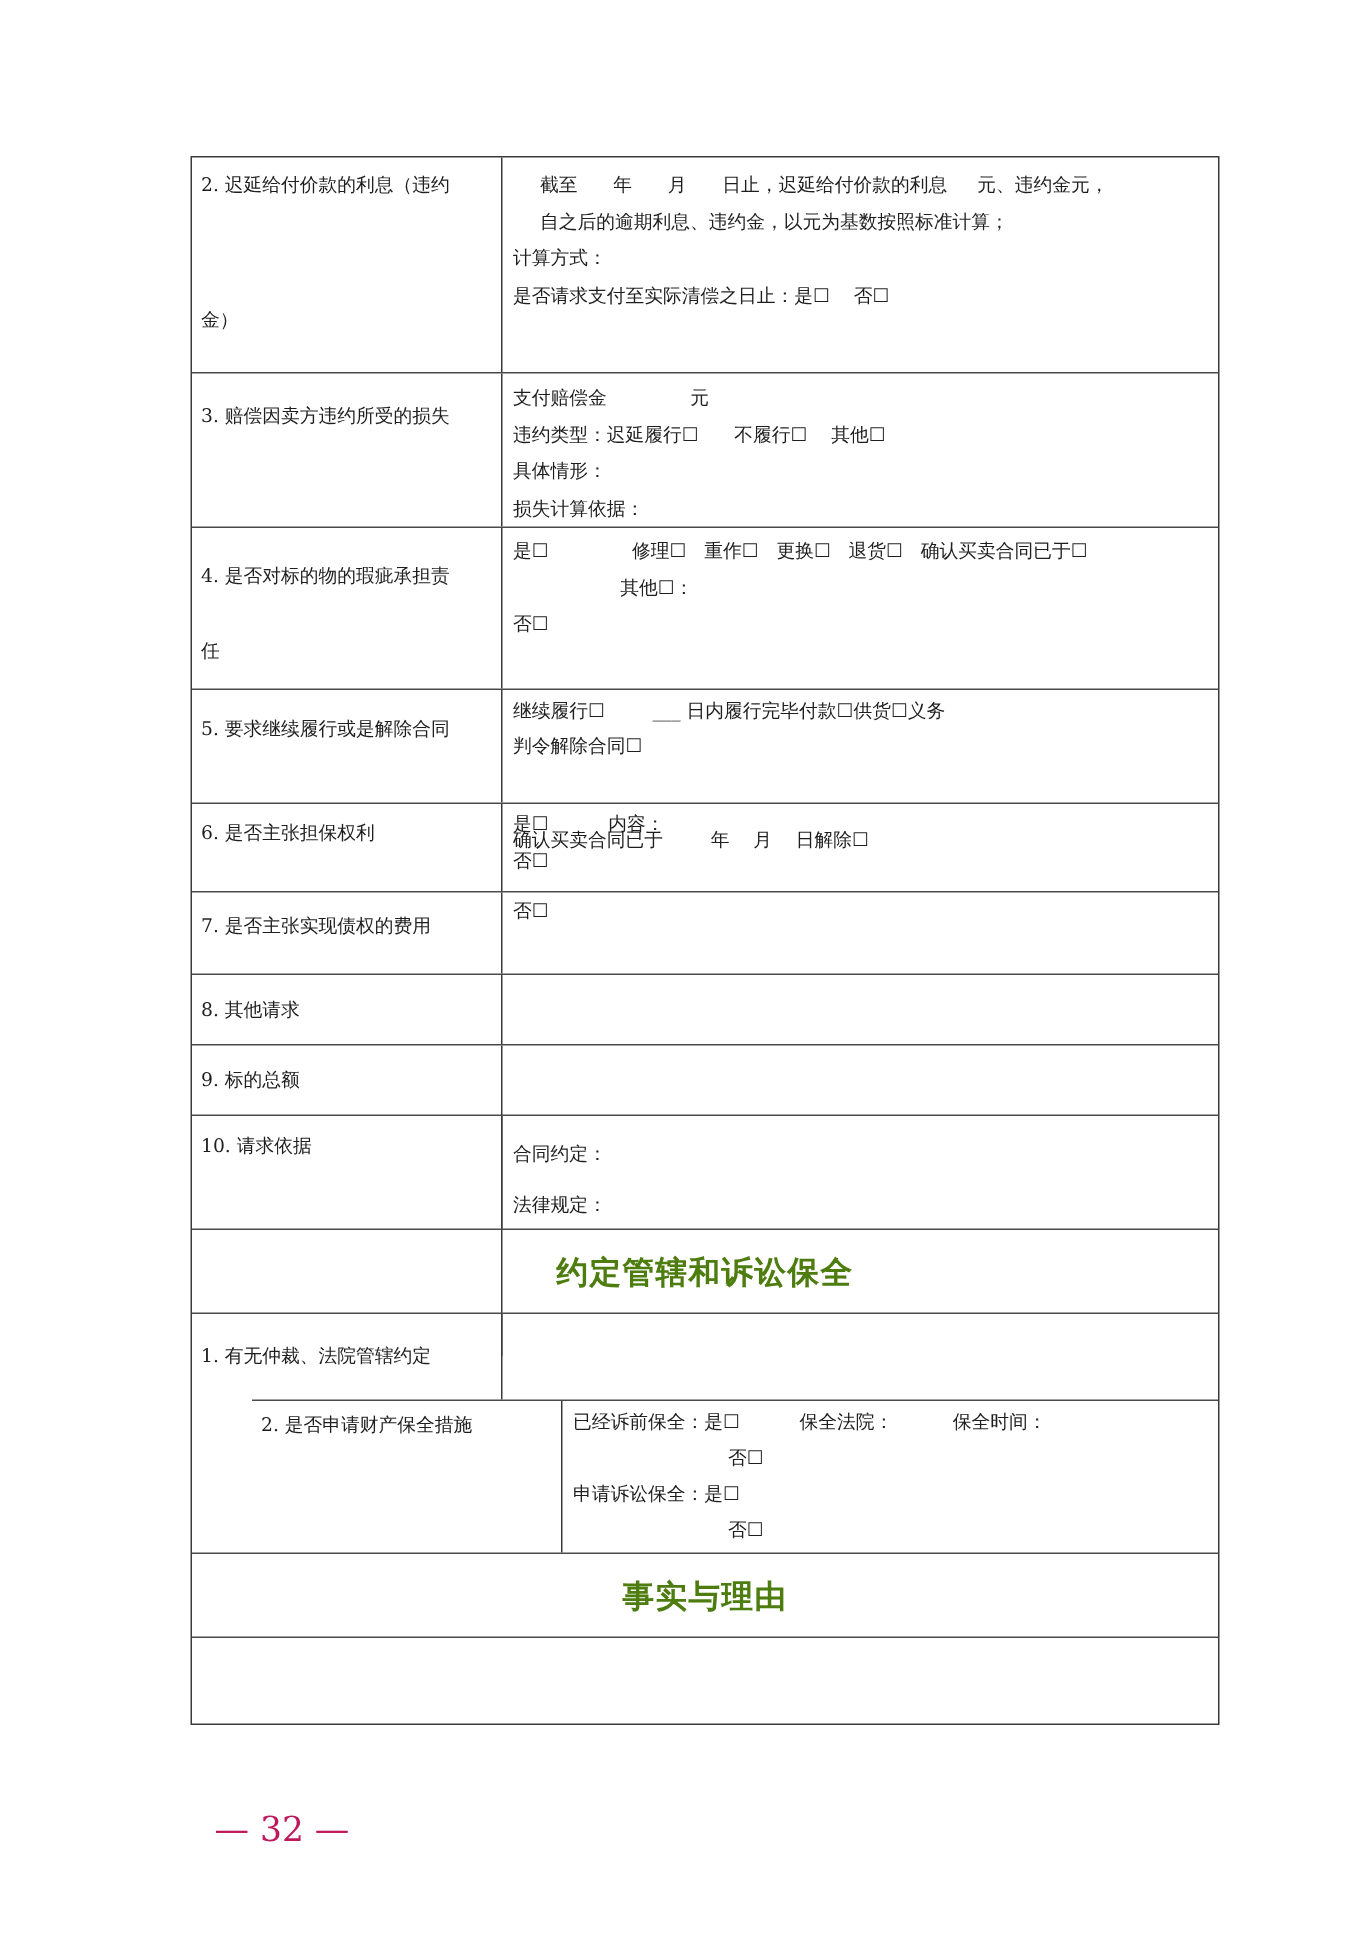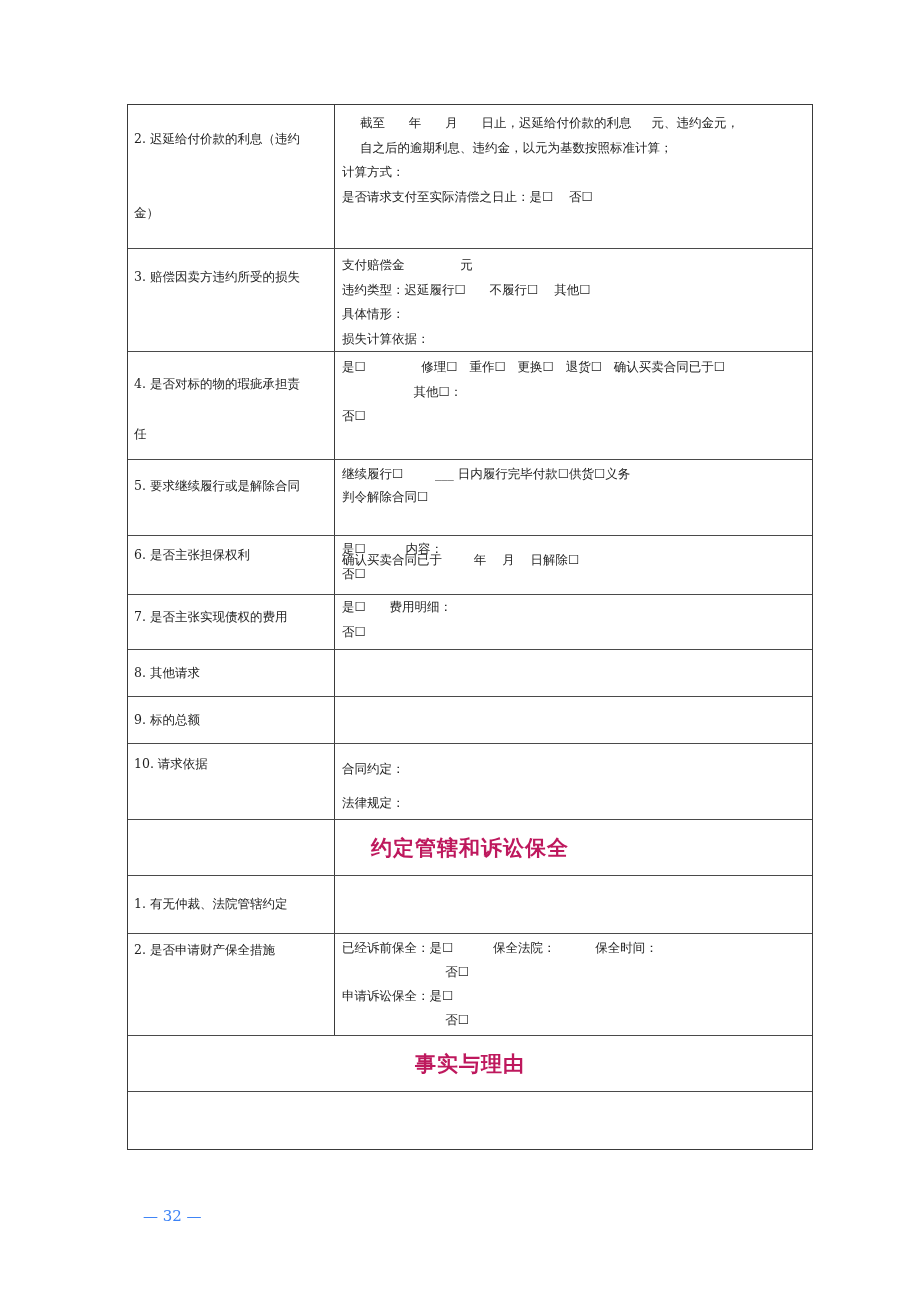--- a/index.html
+++ b/index.html
@@ -8,32 +8,32 @@
   .page-table { position:absolute; left:127px; top:104px; width:686px;
                 border:1.5px solid #3a3a3a; box-sizing:border-box; }
   .row { position:relative; display:flex; border-top:1.5px solid #4a4a4a; box-sizing:border-box; }
   .row:first-child { border-top:none; }
   .label { width:207px; flex:0 0 207px; border-right:1.5px solid #3a3a3a;
            box-sizing:border-box; padding:0 0 0 6px; font-size:12.5px; position:relative; }
   .content { flex:1; box-sizing:border-box; padding:6px 0 0 7px; font-size:12.5px; line-height:24.5px; position:relative; }
   .line { white-space:pre; height:24.5px; }
   .lbl-line { position:absolute; left:6px; white-space:pre; }
   .header-row { justify-content:center; align-items:center; }
-  .header-row .title { font-family:"DejaVu Sans","Liberation Sans",sans-serif; font-size:21px; font-weight:bold; letter-spacing:1px; color:#be185d; }
-  .page-num { position:absolute; left:143px; top:1207px; font-size:15px; white-space:pre; color:#3b82f6; }
+  .header-row .title { font-family:"DejaVu Sans","Liberation Sans",sans-serif; font-size:21px; font-weight:bold; letter-spacing:1px; color:#4d7c0f; }
+  .page-num { position:absolute; left:143px; top:1207px; font-size:23px; white-space:pre; color:#be185d; }
   .spread { display:flex; padding-right:6px; white-space:pre; height:24.5px;margin-left:18px; }
 </style>
 </head>
 <body>
 
 <div class="page-table">
 
   <div class="row" style="height:143px;">
     <div class="label">
-      <span class="lbl-line" style="top:26px;">2. 迟延给付价款的利息（违约</span>
+      <span class="lbl-line" style="top:10px;">2. 迟延给付价款的利息（违约</span>
       <span class="lbl-line" style="top:100px;">金）</span>
     </div>
     <div class="content">
       <div class="spread">
         <span>截至      年      月      日止，迟延给付价款的利息</span>
         <span style="margin-left:20px;">元、违约金</span>
         <span>元，</span>
       </div>
       <div class="spread">
         <span>自</span>
@@ -89,21 +89,20 @@
       <div class="line">是☐          内容：</div>
       <div class="line">否☐</div>
     </div>
   </div>
 
   <div class="row" style="height:55px;">
     <div class="label">
       <span class="lbl-line" style="top:14px;">7. 是否主张实现债权的费用</span>
     </div>
     <div class="content" style="padding-top:0px;">
-      <div class="line">是☐      费用明细：</div>
       <div class="line">否☐</div>
     </div>
   </div>
 
   <div class="row" style="height:47px;">
     <div class="label">
       <span class="lbl-line" style="top:15px;">8. 其他请求</span>
     </div>
     <div class="content"></div>
   </div>
@@ -128,21 +127,21 @@
   <div class="row header-row" style="height:56px;">
     <span class="title">约定管辖和诉讼保全</span>
   </div>
 
   <div class="row" style="height:58px;">
     <div class="label">
       <span class="lbl-line" style="top:20px;">1. 有无仲裁、法院管辖约定</span>
     </div>
   </div>
 
-  <div class="row" style="height:102px;">
+  <div class="row" style="height:102px;margin-left:40px;">
     <div class="label">
       <span class="lbl-line" style="top:8px;">2. 是否申请财产保全措施</span>
     </div>
     <div class="content" style="padding-top:2px;line-height:24px;">
       <div class="line" style="height:24px;">已经诉前保全：是☐          保全法院：          保全时间：</div>
       <div class="line" style="height:24px;">                          否☐</div>
       <div class="line" style="height:24px;">申请诉讼保全：是☐</div>
       <div class="line" style="height:24px;">                          否☐</div>
     </div>
   </div>

